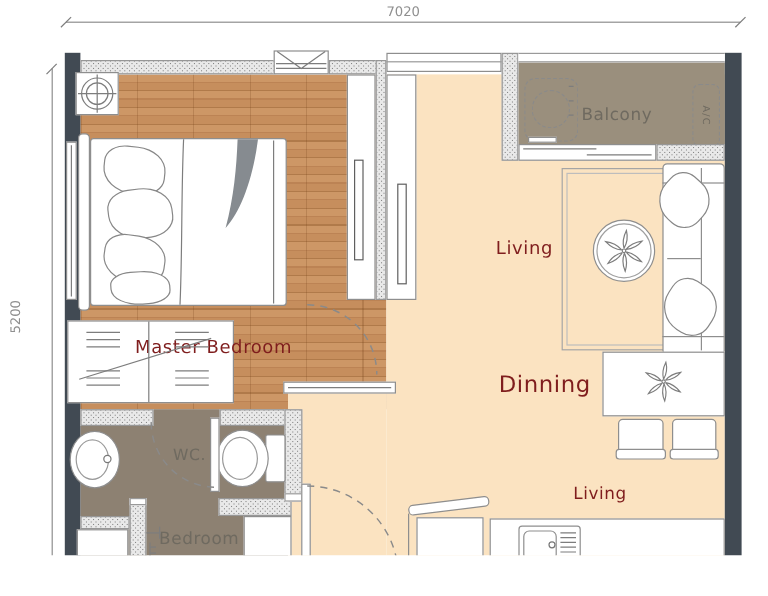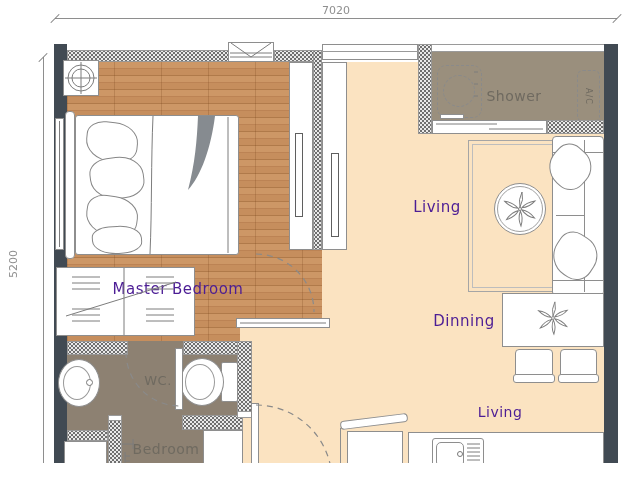--- a/index.html
+++ b/index.html
@@ -13,21 +13,21 @@
   .wood{background:
         repeating-linear-gradient(90deg, rgba(110,60,20,.22) 0 1px, transparent 1px 47px),
         repeating-linear-gradient(180deg,#cd9766 0 6px,#bc8354 6px 7px,#c68e5d 7px 13px,#b07a4a 13px 14px);}
   .cream{background:#fbe3c1;}
   .taupeA{background:#9a8f7d;}
   .taupeB{background:#8d8172;}
   .wbox{background:#fff;border:1px solid #8e8e8e;}
   .dash{background:transparent;border:1.4px dashed #8a8a8a;}
   .line{background:#8e8e8e;}
   .pillow{background:#fff;border:1px solid #878787;border-radius:35% 48% 38% 52%;}
-  .lbl{position:absolute;transform:translate(-50%,-50%);color:#4c1d95;letter-spacing:.5px;white-space:nowrap;}
+  .lbl{position:absolute;transform:translate(-50%,-50%);color:#7f1d1d;letter-spacing:.5px;white-space:nowrap;}
   .lbl.bath{color:#6f6a60;}
   .dim{position:absolute;color:#8f8f8f;font-size:11px;}
   .tick{position:absolute;width:12px;height:1px;background:#7d7d7d;}
   svg.overlay{position:absolute;left:0;top:0;pointer-events:none;}
   .arc{fill:none;stroke:#8a8a8a;stroke-width:1.2;stroke-dasharray:6 5;}
   .ln{fill:none;stroke:#7d7d7d;stroke-width:1;}
 </style>
 </head>
 <body>
 
@@ -129,23 +129,23 @@
   <div class="abs" style="left:185px;top:364px;width:30px;height:36px;border:1px solid #9a9a9a;border-radius:50%"></div>
   <div class="abs wbox" style="left:175px;top:348px;width:8px;height:62px"></div>
   <div class="abs wbox" style="left:203px;top:430px;width:40px;height:47px"></div>
   <div class="abs wbox" style="left:64px;top:441px;width:43px;height:40px"></div>
   <div class="abs wbox" style="left:124px;top:466px;width:13px;height:13px;border-radius:50%"></div>
 
   <div class="abs wbox" style="left:251px;top:403px;width:8px;height:78px"></div>
 
   <div class="lbl" style="left:178px;top:289px;font-size:15px">Master Bedroom</div>
   <div class="lbl" style="left:437px;top:207px;font-size:15px">Living</div>
-  <div class="lbl" style="left:464px;top:321px;font-size:15px">Dinning</div>
+  <div class="lbl" style="left:454px;top:321px;font-size:19px">Dinning</div>
   <div class="lbl" style="left:500px;top:412px;font-size:14px">Living</div>
-  <div class="lbl bath" style="left:514px;top:96px;font-size:14px">Shower</div>
+  <div class="lbl bath" style="left:514px;top:96px;font-size:14px">Balcony</div>
   <div class="lbl bath" style="left:158px;top:380px;font-size:13px">WC.</div>
   <div class="lbl bath" style="left:166px;top:449px;font-size:14px">Bedroom</div>
 
   <svg class="overlay" width="640" height="497" viewBox="0 0 640 497">
 
     <path class="arc" d="M126,352 A54,54 0 0 0 180,406"></path>
     <path class="arc" d="M256,254 A58,58 0 0 1 314,312"></path>
     <path class="arc" d="M256,405 A76,76 0 0 1 332,481"></path>
 
     <g class="ln">

